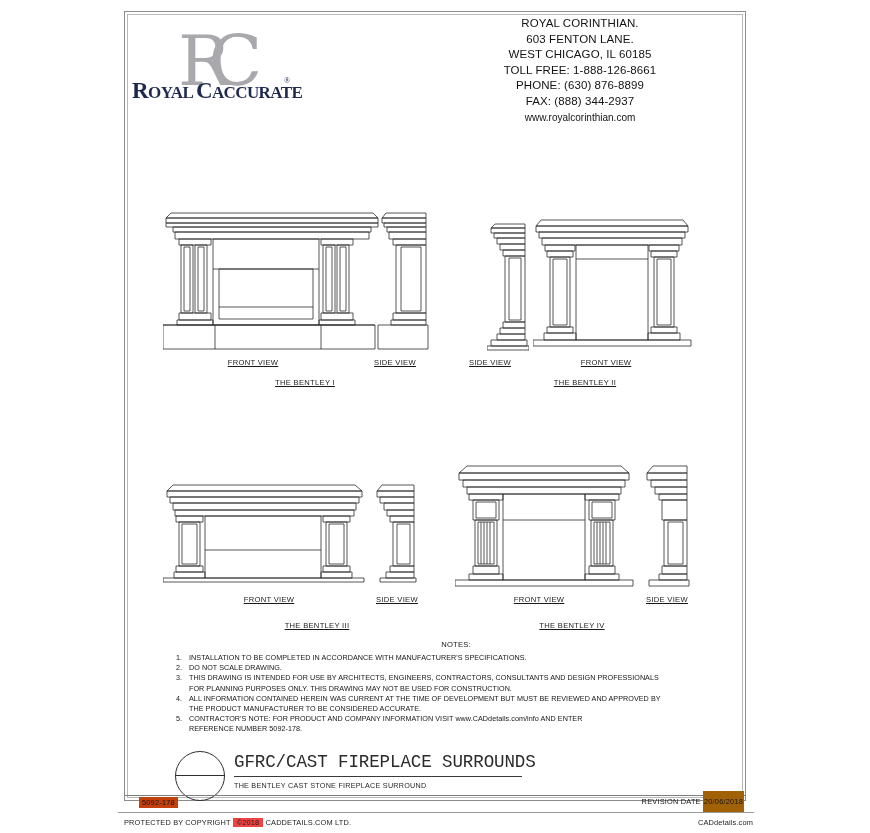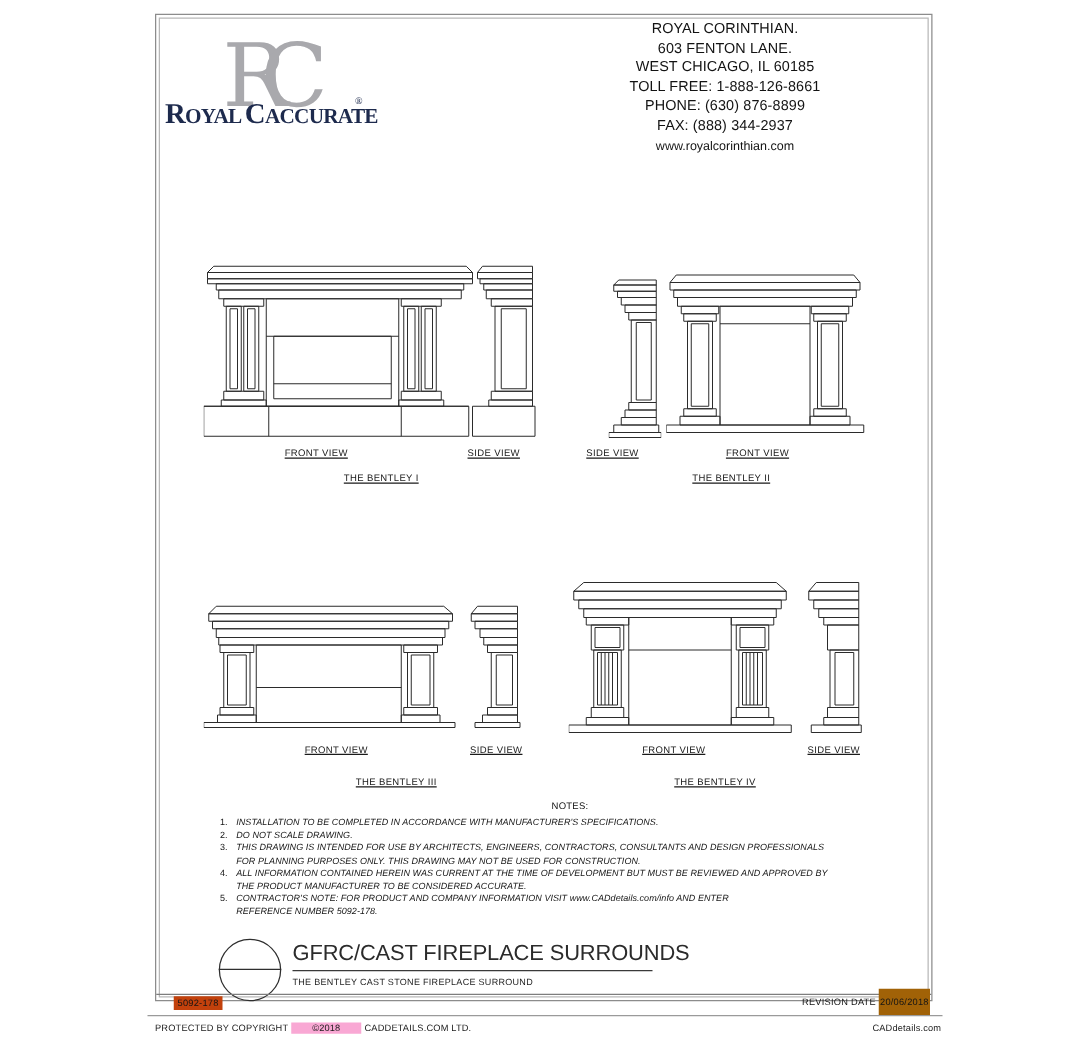--- a/index.html
+++ b/index.html
@@ -90,37 +90,38 @@
 
   
   .notes { position: absolute; left: 176px; top: 640px; width: 560px; }
   .notes-title {
     font-size: 7.6px; color: #141414; letter-spacing: 0.2px;
     margin-bottom: 4px; text-align: center;
   }
   .note-row { display: flex; font-size: 7.2px; color: #141414; line-height: 10.2px; letter-spacing: 0.05px; }
   .note-num { width: 13px; flex: 0 0 13px; }
   .note-txt { flex: 1; }
-  .note-txt .ind { display: block; font-style: italic; }
+  .note-txt .ind { display: block; }
 
   
   .tb-circle {
     position: absolute; left: 175px; top: 751px;
     width: 50px; height: 50px;
     border: 1px solid #2e2e2e;
     border-radius: 50%;
   }
   .tb-circle::after {
     content: ""; position: absolute;
     left: -1px; top: 23px; width: 50px; height: 1px; background: #2e2e2e;
   }
   .tb-title {
     position: absolute; left: 234px; top: 752px;
     font-size: 17.5px; color: #2b2b2b; letter-spacing: -0.1px;
     white-space: nowrap;
+    font-family: Liberation Mono, monospace;
   }
   .tb-titlerule {
     position: absolute; left: 234px; top: 776px;
     width: 288px; height: 1px; background: #3a3a3a;
   }
   .tb-sub {
     position: absolute; left: 234px; top: 781px;
     font-size: 7.2px; color: #1f1f1f; letter-spacing: 0.25px;
     white-space: nowrap;
   }
@@ -144,21 +145,21 @@
 
   .footer-rule {
     position: absolute; left: 118px; top: 812px;
     width: 636px; height: 1px; background: #9a9a9a;
   }
   .foot-left {
     position: absolute; left: 124px; top: 818px;
     font-size: 7.4px; color: #1b1b1b; letter-spacing: 0.15px;
     white-space: nowrap;
   }
-  .foot-left .hl { background: #f9a8d4; padding: 0 17px; }
+  .foot-left .hl { background: #ef4444; padding: 0 4px; }
   .foot-right {
     position: absolute; right: 117px; top: 818px;
     font-size: 7.4px; color: #1b1b1b; letter-spacing: 0.15px;
     white-space: nowrap;
   }
 </style>
 </head>
 <body>
 
 <div id="sheet">

